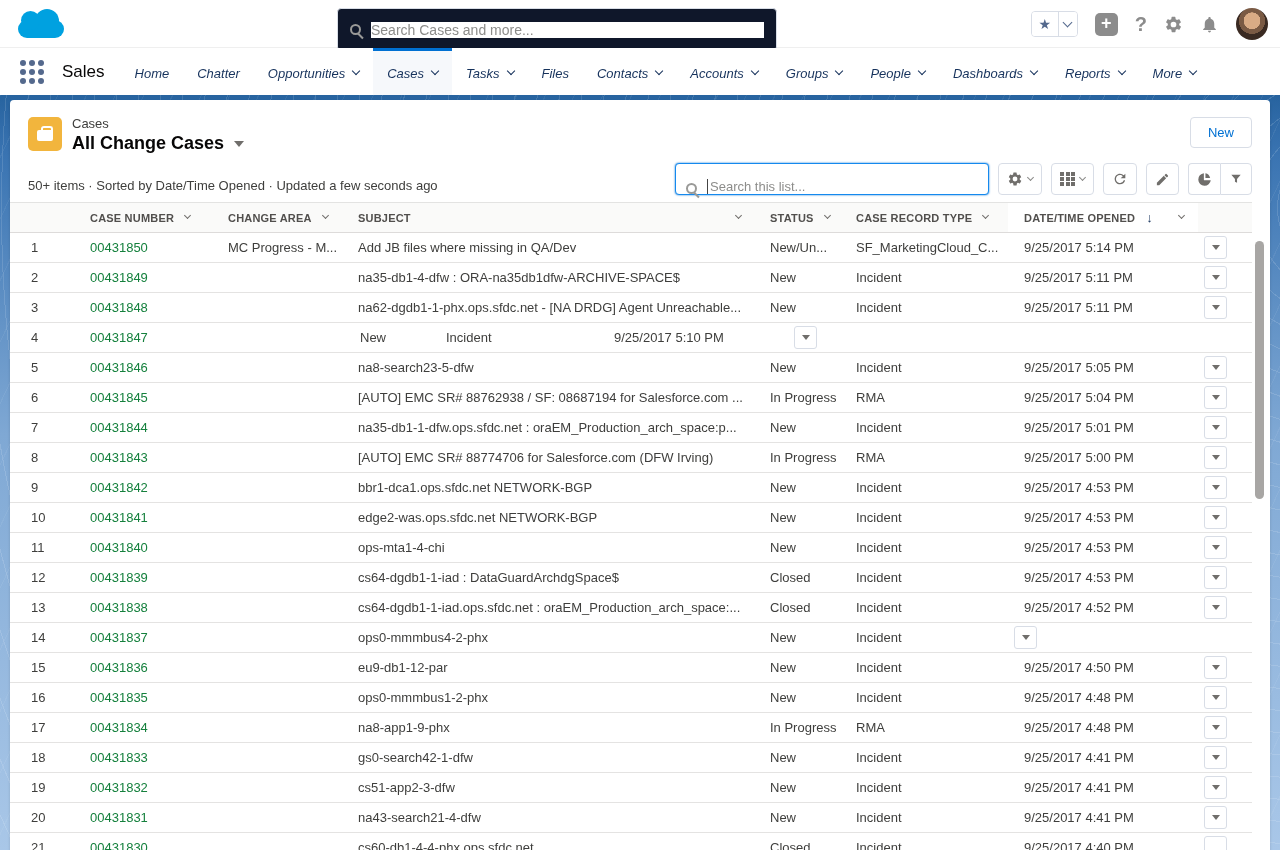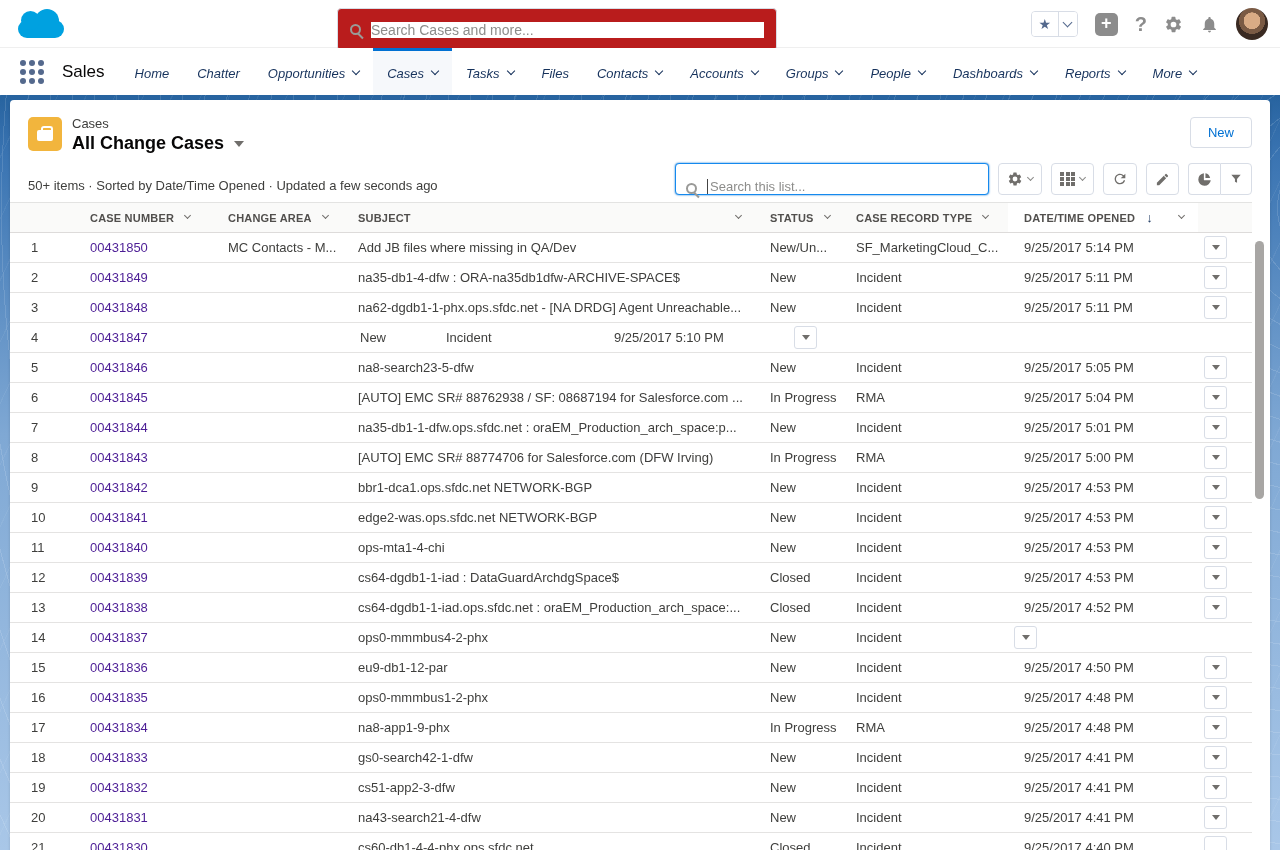--- a/index.html
+++ b/index.html
@@ -6,21 +6,21 @@
   html,body { width:1280px; height:850px; overflow:hidden;
     font-family:"Liberation Sans","DejaVu Sans",sans-serif; background:#fff; }
 
   
   .g-header { position:relative; height:48px; background:#fff; border-bottom:1px solid #f0f0f0; }
   .logo { position:absolute; left:18px; top:9px; width:48px; height:30px; }
   .logo::before { content:""; position:absolute; left:0; bottom:1px; width:46px; height:18px; background:#00A1E0; border-radius:9px; }
   .logo::after  { content:""; position:absolute; left:3px; top:2px; width:19px; height:19px; background:#00A1E0; border-radius:50%; }
   .logo i { position:absolute; right:7px; top:0; width:24px; height:24px; background:#00A1E0; border-radius:50%; }
   .g-search { position:absolute; left:337px; top:8px; width:440px; height:43px;
-    border:1px solid #d8dde6; border-radius:4px; display:flex; align-items:center; padding:0 12px; background:#b91c1c; }
+    border:1px solid #d8dde6; border-radius:4px; display:flex; align-items:center; padding:0 12px; background:#0f172a; }
   .mag { position:relative; width:11px; height:11px; border:2px solid #9a9a98; border-radius:50%; flex:0 0 auto; }
   .mag::after { content:""; position:absolute; right:-5px; bottom:-4px; width:7px; height:2px; background:#9a9a98; transform:rotate(45deg); }
   .g-search input { border:none; outline:none; flex:1; margin-left:10px; font-size:14px; color:#16325c;
     font-family:"Liberation Sans","DejaVu Sans",sans-serif; }
   .g-search input::placeholder { color:#8d8d8b; }
   .g-actions { position:absolute; right:12px; top:0; height:48px; display:flex; align-items:center; gap:17px; }
   .fav-group { display:flex; border:1px solid #d8dde6; border-radius:4px; height:26px; overflow:hidden; }
   .fav-group button { background:#fff; border:none; cursor:pointer; display:flex; align-items:center; justify-content:center; }
   .fav-star { width:27px; color:#54698d; font-size:14px; border-right:1px solid #d8dde6 !important; }
   .fav-caret { width:18px; }
@@ -90,21 +90,21 @@
   .cell { font-size:13px; color:#3e3e3c; white-space:nowrap; overflow:hidden; height:100%; display:flex; align-items:center; }
   .col-num     { flex:0 0 60px;  padding-left:21px; }
   .col-case    { flex:0 0 145px; padding-left:20px; }
   .col-change  { flex:0 0 130px; padding-left:13px; }
   .col-subject { flex:0 0 410px; padding-left:13px; }
   .col-status  { flex:0 0 93px;  padding-left:15px; }
   .col-rectype { flex:0 0 160px; padding-left:8px; }
   .col-date    { flex:0 0 190px; padding-left:16px; }
   .col-action  { flex:1 1 auto;  padding-left:6px; }
   .hcell.col-subject .chev, .hcell.col-date .chev { margin-left:auto; margin-right:14px; }
-  .case-link { color:#4c1d95; text-decoration:none; cursor:pointer; }
+  .case-link { color:#15803d; text-decoration:none; cursor:pointer; }
   .row-action { width:23px; height:23px; background:#fff; border:1px solid #d8dde6; border-radius:3px; cursor:pointer; display:flex; align-items:center; justify-content:center; }
   .row-action .tri { width:0; height:0; border-left:4px solid transparent; border-right:4px solid transparent; border-top:5px solid #706e6b; }
   .scroll-thumb { position:absolute; right:6px; top:141px; width:9px; height:258px; background:#a8a6a4; border-radius:5px; cursor:pointer; }
 </style>
 </head>
 <body>
 
 <header class="g-header">
   <div class="logo">
       <i></i>
@@ -321,21 +321,21 @@
       </div>
       <div class="hcell col-action"></div>
     </div>
 
     <div>
   <div class="trow">
     <div class="cell col-num">1</div>
     <div class="cell col-case">
             <a class="case-link">00431850</a>
           </div>
-    <div class="cell col-change">MC Contacts - M...</div>
+    <div class="cell col-change">MC Progress - M...</div>
     <div class="cell col-subject">Add JB files where missing in QA/Dev</div>
     <div class="cell col-status">New/Un...</div>
     <div class="cell col-rectype">SF_MarketingCloud_C...</div>
     <div class="cell col-date">9/25/2017 5:14 PM</div>
     <div class="cell col-action">
       <button class="row-action">
               <span class="tri"></span>
             </button>
     </div>
   </div>

